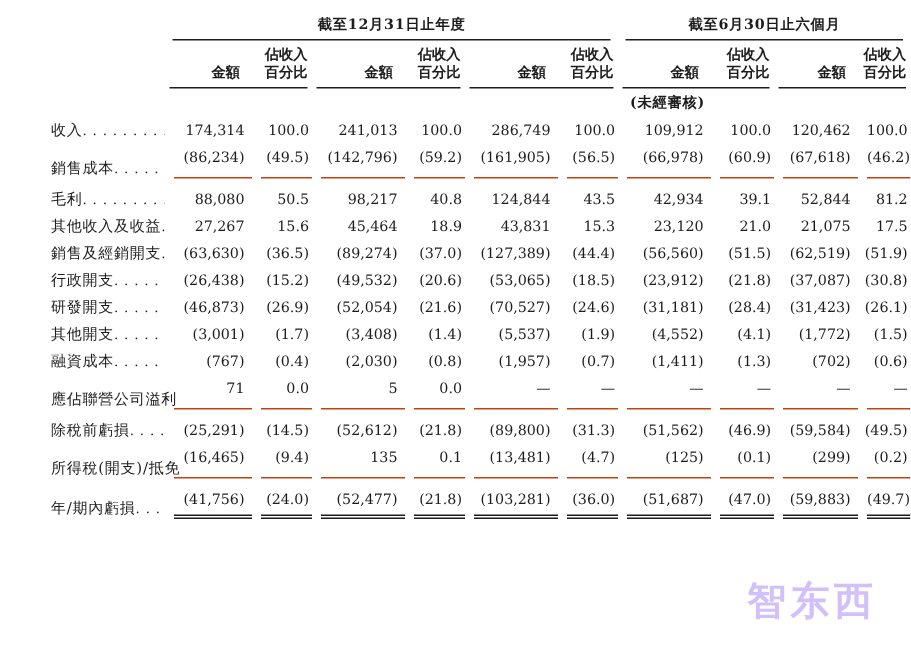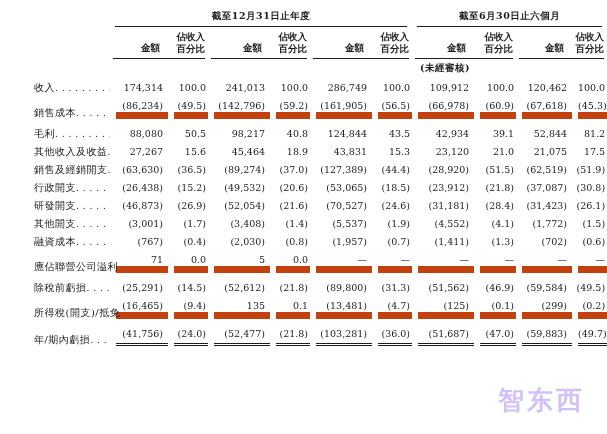--- a/index.html
+++ b/index.html
@@ -39,21 +39,21 @@
   tr.r td{padding:5px 0 1px 0;font-size:9.5px;line-height:12px;}
   tr.r td.lab{font-size:10px;letter-spacing:0.5px;padding-left:34px;white-space:nowrap;}
   tr.bold{font-weight:bold;}
   .lbl{display:flex;align-items:baseline;}
   .dots{flex:1;overflow:hidden;white-space:nowrap;font-weight:normal;}
   .dots::before{content:". . . . . . . . . . . . . . . . . . . . . . . . .";
     font-size:9px;letter-spacing:0.5px;color:#1c1c1c;}
   td.amt .cell{text-align:right;padding-right:5px;}
   td.pct .cell{text-align:right;padding-right:2px;}
   .cell{white-space:nowrap;}
-  .cell.u{border-bottom:7px solid #c2410c;padding-bottom:0;margin-left:6px;}
+  .cell.u{border-bottom:1px solid #c2410c;padding-bottom:6px;margin-left:6px;}
   .cell.uu{border-bottom:3px double #1c1c1c;padding-bottom:3px;margin-left:6px;}
   tr.gap-after td{padding-bottom:4px;}
 
   
   .watermark{position:absolute;left:498px;top:383px;z-index:0;
     font-family:"DejaVu Sans","Liberation Sans",sans-serif;
     font-size:26px;font-weight:bold;letter-spacing:3px;opacity:0.38;}
 </style>
 </head>
 <body>
@@ -204,21 +204,21 @@
           <td class="amt">
             <div class="cell u">(66,978)</div>
           </td>
           <td class="pct">
             <div class="cell u">(60.9)</div>
           </td>
           <td class="amt">
             <div class="cell u">(67,618)</div>
           </td>
           <td class="pct">
-            <div class="cell u">(45.3)</div>
+            <div class="cell u">(46.2)</div>
           </td>
         </tr>
         <tr class="r bold">
           <td class="lab">
             <div class="lbl">
               <span>毛利</span>
               <span class="dots"></span>
             </div>
           </td>
           <td class="amt">
@@ -309,21 +309,21 @@
           <td class="pct">
             <div class="cell">(37.0)</div>
           </td>
           <td class="amt">
             <div class="cell">(127,389)</div>
           </td>
           <td class="pct">
             <div class="cell">(44.4)</div>
           </td>
           <td class="amt">
-            <div class="cell">(28,920)</div>
+            <div class="cell">(56,560)</div>
           </td>
           <td class="pct">
             <div class="cell">(51.5)</div>
           </td>
           <td class="amt">
             <div class="cell">(62,519)</div>
           </td>
           <td class="pct">
             <div class="cell">(51.9)</div>
           </td>

